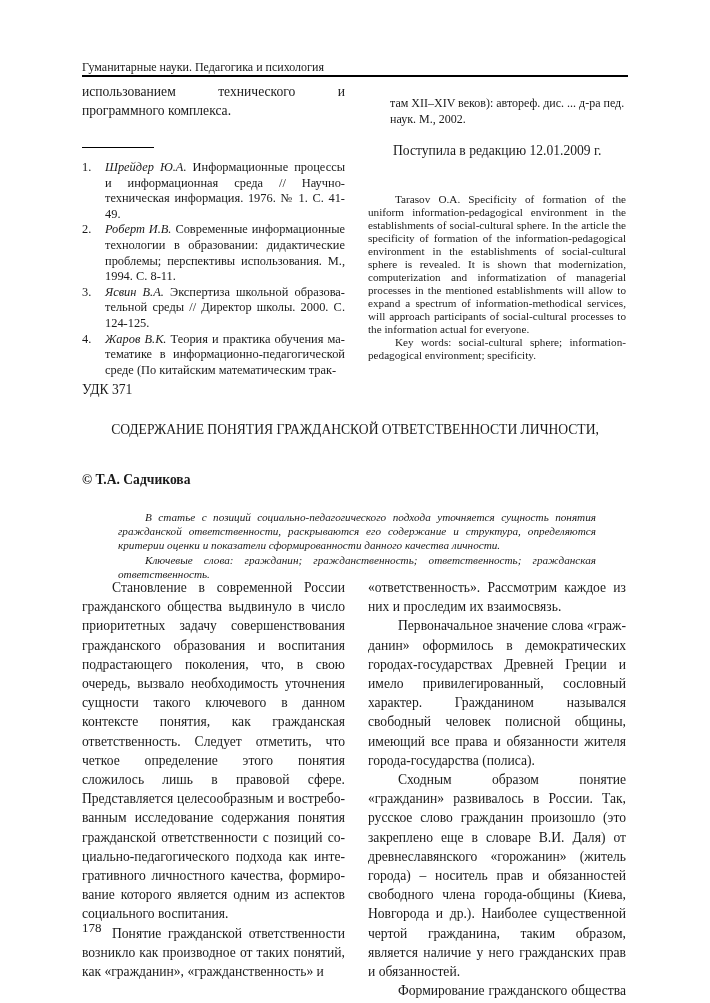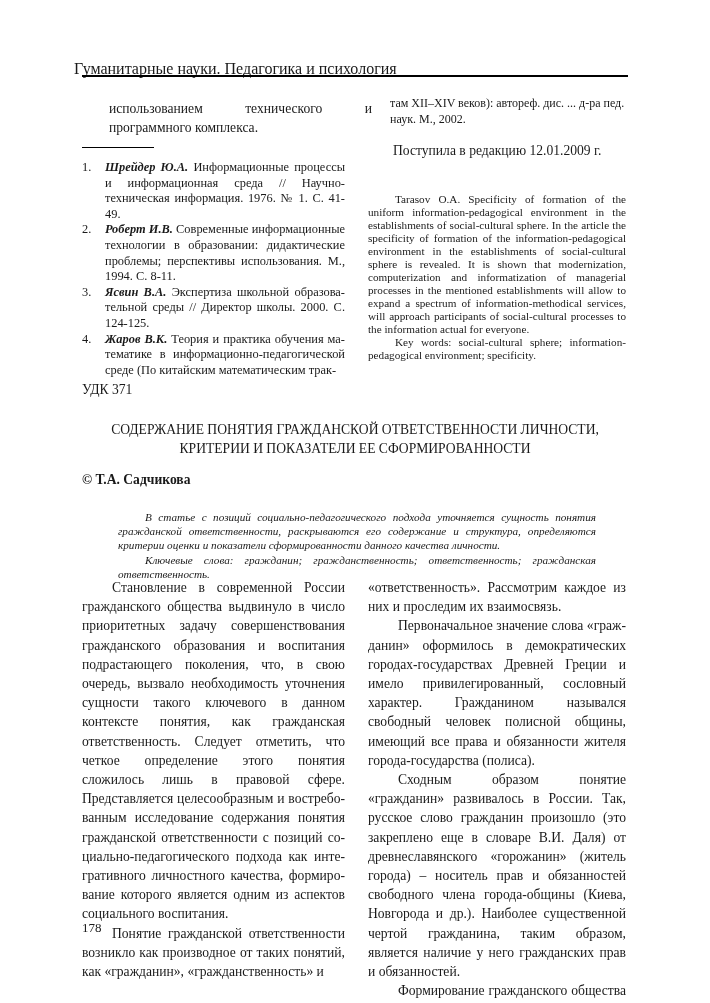--- a/index.html
+++ b/index.html
@@ -1,31 +1,31 @@
 <!DOCTYPE html>
 <html><head>
 <meta charset="utf-8">
 <style>
   html, body { margin: 0; padding: 0; background: #ffffff; }
   body {
     width: 710px; height: 1003px; position: relative; overflow: hidden;
     font-family: "Liberation Serif", "DejaVu Serif", serif; color: #1a1a1a;
   }
   .abs { position: absolute; }
-  .running-head { left: 74px; top: 60px; font-size: 16px; }
+  .running-head { left: 82px; top: 60px; font-size: 12px; }
   .head-rule { left: 82px; top: 75px; width: 546px; height: 0; border-top: 2px solid #000; }
 
   .col-text { font-size: 13.6px; line-height: 19.2px; text-align: justify; }
-  .top-left-cont { left: 82px; top: 99px; width: 263px; margin-left: 27px; }
+  .top-left-cont { left: 82px; top: 82px; width: 263px; }
   .fn-rule { left: 82px; top: 147px; width: 72px; border-top: 1px solid #000; }
 
   .refs { left: 82px; top: 160px; width: 263px; font-size: 12.4px; line-height: 15.6px; margin:0; padding:0; list-style:none; }
   .refs li { position: relative; padding-left: 23px; text-align: justify; }
   .refs .num { position: absolute; left: 0; top: 0; }
-  .refs i { font-style: italic; font-weight: bold; }
+  .refs i { font-style: italic; }
 
   .ref-cont { left: 390px; top: 96px; width: 236px; font-size: 12px; line-height: 15.6px; }
   .received { left: 393px; top: 143px; font-size: 13.6px; }
 
   .summary { left: 368px; top: 193px; width: 258px; font-size: 11.2px; line-height: 13px; text-align: justify; }
   .summary p { margin: 0; text-indent: 27px; }
 
   .udk { left: 82px; top: 382px; font-size: 13.6px; }
   .title { left: 82px; top: 420px; width: 546px; text-align: center; font-weight: normal; font-size: 13.6px; line-height: 19px; }
   .author { left: 82px; top: 472px; width: 546px; font-weight: bold; font-size: 13.6px; }
@@ -62,21 +62,20 @@
 <div class="abs received">Поступила в редакцию 12.01.2009 г.</div>
 
 <div class="abs summary">
   <p>Tarasov O.A. Specificity of formation of the uniform information-pedagogical environment in the establishments of social-cultural sphere. In the article the specificity of formation of the information-pedagogical environment in the establishments of social-cultural sphere is revealed. It is shown that modernization, computerization and informati­zation of managerial processes in the mentioned establish­ments will allow to expand a spectrum of information-methodical services, will approach participants of social-cultural processes to the information actual for everyone.</p>
   <p>Key words: social-cultural sphere; information-pedagogical environment; specificity.</p>
 </div>
 
 <div class="abs udk">УДК 371</div>
 <div class="abs title">
   <div>СОДЕРЖАНИЕ ПОНЯТИЯ ГРАЖДАНСКОЙ ОТВЕТСТВЕННОСТИ ЛИЧНОСТИ,</div>
-  <div>КРИТЕРИИ И ПОКАЗАТЕЛИ ЕЕ СФОРМИРОВАННОСТИ</div>
 </div>
 <div class="abs author">© Т.А. Садчикова</div>
 
 <div class="abs abstract">
   <p>В статье с позиций социально-педагогического подхода уточняется сущность понятия граждан­ской ответственности, раскрываются его содержание и структура, определяются критерии оценки и показатели сформированности данного качества личности.</p>
   <p>Ключевые слова: гражданин; гражданственность; ответственность; гражданская ответственность.</p>
 </div>
 
 <div class="abs col-text body-left">
   <p>Становление в современной России гра­жданского общества выдвинуло в число при­оритетных задачу совершенствования граж­данского образования и воспитания подрас­тающего поколения, что, в свою очередь, вы­звало необходимость уточнения сущности такого ключевого в данном контексте поня­тия, как гражданская ответственность. Сле­дует отметить, что четкое определение этого понятия сложилось лишь в правовой сфере. Представляется целесообразным и востребо­ванным исследование содержания понятия гражданской ответственности с позиций со­циально-педагогического подхода как инте­гративного личностного качества, формиро­вание которого является одним из аспектов социального воспитания.</p>

